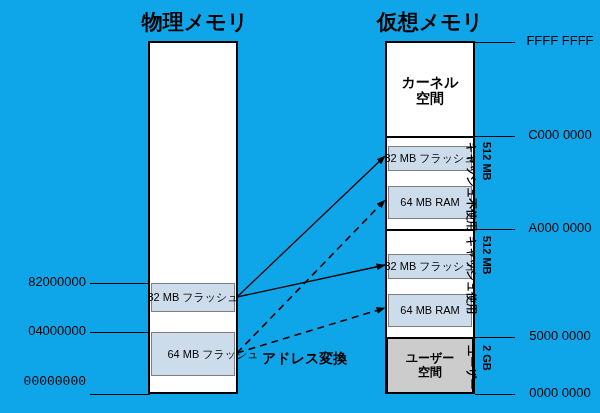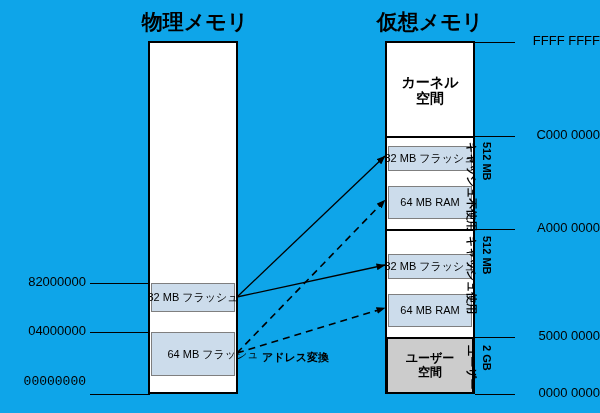--- a/index.html
+++ b/index.html
@@ -83,21 +83,21 @@
   }
 
   
   .addr {
     position: absolute;
     font-size: 13px;
     color: #000000;
     white-space: nowrap;
   }
   .addr.left { text-align: right; }
-  .addr.right { text-align: right; }
+  .addr.right { text-align: center; }
 
   
   .vlabel {
     position: absolute;
     font-size: 11px;
     font-weight: bold;
     color: #000000;
     white-space: nowrap;
     transform-origin: 0 0;
     transform: rotate(90deg);
@@ -109,21 +109,21 @@
     left: 0; top: 0;
     width: 600px; height: 413px;
     pointer-events: none;
   }
 
   
   #translate-label {
     position: absolute;
     left: 262px;
     top: 350px;
-    font-size: 11px;
+    font-size: 14px;
     font-weight: bold;
     color: #000000;
     white-space: nowrap;
   }
 </style>
 </head>
 <body>
 
 <div id="canvas">
 

